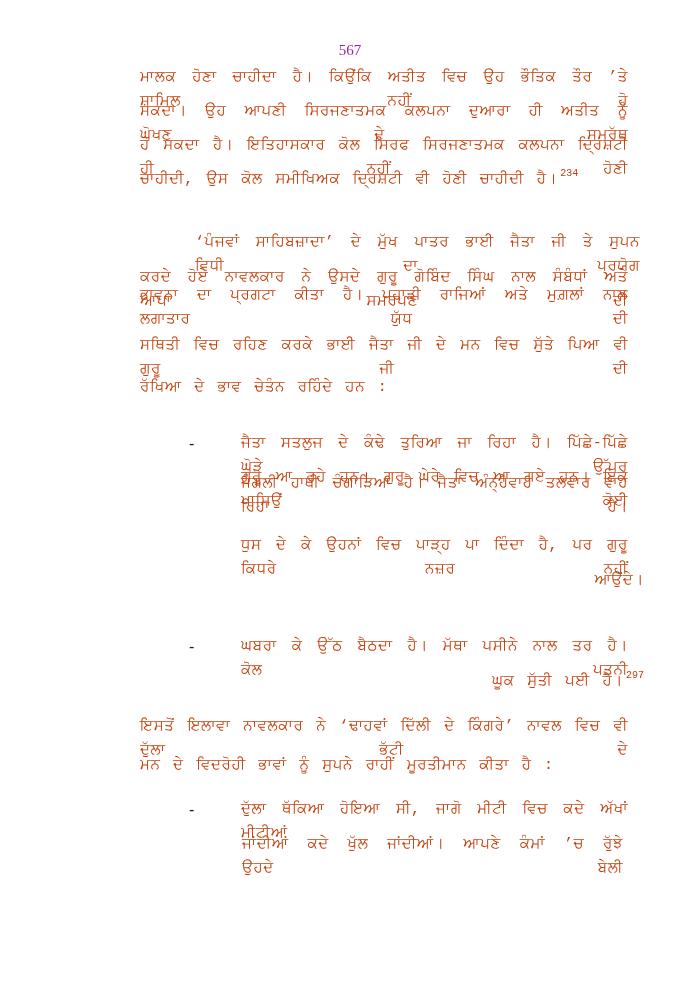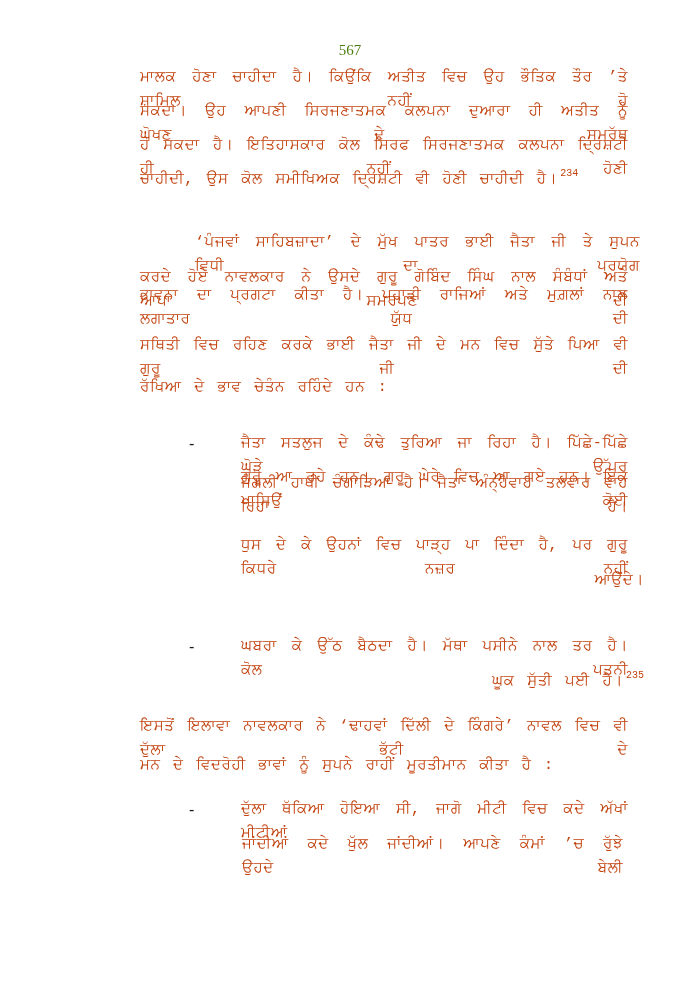--- a/index.html
+++ b/index.html
@@ -1,20 +1,20 @@
 <!DOCTYPE html>
 <html><head>
 <meta charset="utf-8">
 <style>
   html, body { margin: 0; padding: 0; background: #ffffff; }
   body { width: 700px; height: 989px; position: relative; overflow: hidden; }
   .page { position: absolute; left: 0; top: 0; width: 700px; height: 989px; background: #fff; }
   .page-number {
     position: absolute; top: 42px; left: 0; width: 700px; text-align: center;
-    font-family: "Liberation Serif", "DejaVu Serif", serif; font-size: 15px; color: #4d7c0f;
+    font-family: "Liberation Serif", "DejaVu Serif", serif; font-size: 15px; color: #a21caf;
   }
   .line {
     position: absolute; height: 24px; line-height: 24px;
     font-family: Liberation Mono, monospace;
     font-size: 15px; color: #c2410c; white-space: nowrap;
     letter-spacing: 0.6px; word-spacing: 3px; margin-left: 35px;
   }
   .full { left: 105px; width: 488px; text-align: justify; text-align-last: justify; white-space: normal; }
   .full-left { left: 105px; width: 488px; text-align: left; }
   .indent-first { left: 160px; width: 445px; text-align: justify; text-align-last: justify; white-space: normal; }
@@ -54,21 +54,21 @@
     <div class="line bq" style="top:432px">ਜੈਤਾ ਸਤਲੁਜ ਦੇ ਕੰਢੇ ਤੁਰਿਆ ਜਾ ਰਿਹਾ ਹੈ। ਪਿੱਛੇ-ਪਿੱਛੇ ਘੋੜੇ ਉੱਪਰ</div>
     <div class="line bq" style="top:466px">ਗੁਰੂ ਆ ਰਹੇ ਹਨ। ਗੁਰੂ ਘੇਰੇ ਵਿਚ ਆ ਗਏ ਹਨ। ਇਕ ਪਾਸਿਉਂ ਕੋਈ</div>
     <div class="line bq" style="top:472px">ਜੰਗਲੀ ਹਾਥੀ ਚੰਗਾੜਿਆ ਹੈ। ਜੈਤਾ ਅੰਨ੍ਹੇਵਾਹ ਤਲਵਾਰ ਵਾਹ ਰਿਹਾ ਹੈ।</div>
     <div class="line bq" style="top:534px">ਧੁਸ ਦੇ ਕੇ ਉਹਨਾਂ ਵਿਚ ਪਾੜ੍ਹ ਪਾ ਦਿੰਦਾ ਹੈ, ਪਰ ਗੁਰੂ ਕਿਧਰੇ ਨਜ਼ਰ ਨਹੀਂ</div>
     <div class="line bq-left" style="top:569px">ਆਉਂਦੇ।</div>
   </div>
 
   <div>
     <div class="dash" style="top:635px">-</div>
     <div class="line bq" style="top:635px">ਘਬਰਾ ਕੇ ਉੱਠ ਬੈਠਦਾ ਹੈ। ਮੱਥਾ ਪਸੀਨੇ ਨਾਲ ਤਰ ਹੈ। ਕੋਲ ਪਤਨੀ</div>
-    <div class="line bq-left" style="top:670px"><span>ਘੂਕ ਸੁੱਤੀ ਪਈ ਹੈ।</span><sup class="fn">235</sup></div>
+    <div class="line bq-left" style="top:670px"><span>ਘੂਕ ਸੁੱਤੀ ਪਈ ਹੈ।</span><sup class="fn">297</sup></div>
   </div>
 
   <div>
     <div class="line full" style="top:715px">ਇਸਤੋਂ ਇਲਾਵਾ ਨਾਵਲਕਾਰ ਨੇ ‘ਢਾਹਵਾਂ ਦਿੱਲੀ ਦੇ ਕਿੰਗਰੇ’ ਨਾਵਲ ਵਿਚ ਵੀ ਦੁੱਲਾ ਭੱਟੀ ਦੇ</div>
     <div class="line full-left" style="top:754px">ਮਨ ਦੇ ਵਿਦਰੋਹੀ ਭਾਵਾਂ ਨੂੰ ਸੁਪਨੇ ਰਾਹੀਂ ਮੂਰਤੀਮਾਨ ਕੀਤਾ ਹੈ :</div>
   </div>
 
   <div>
     <div class="dash" style="top:798px">-</div>
     <div class="line bq" style="top:798px">ਦੁੱਲਾ ਥੱਕਿਆ ਹੋਇਆ ਸੀ, ਜਾਗੋ ਮੀਟੀ ਵਿਚ ਕਦੇ ਅੱਖਾਂ ਮੀਟੀਆਂ</div>

